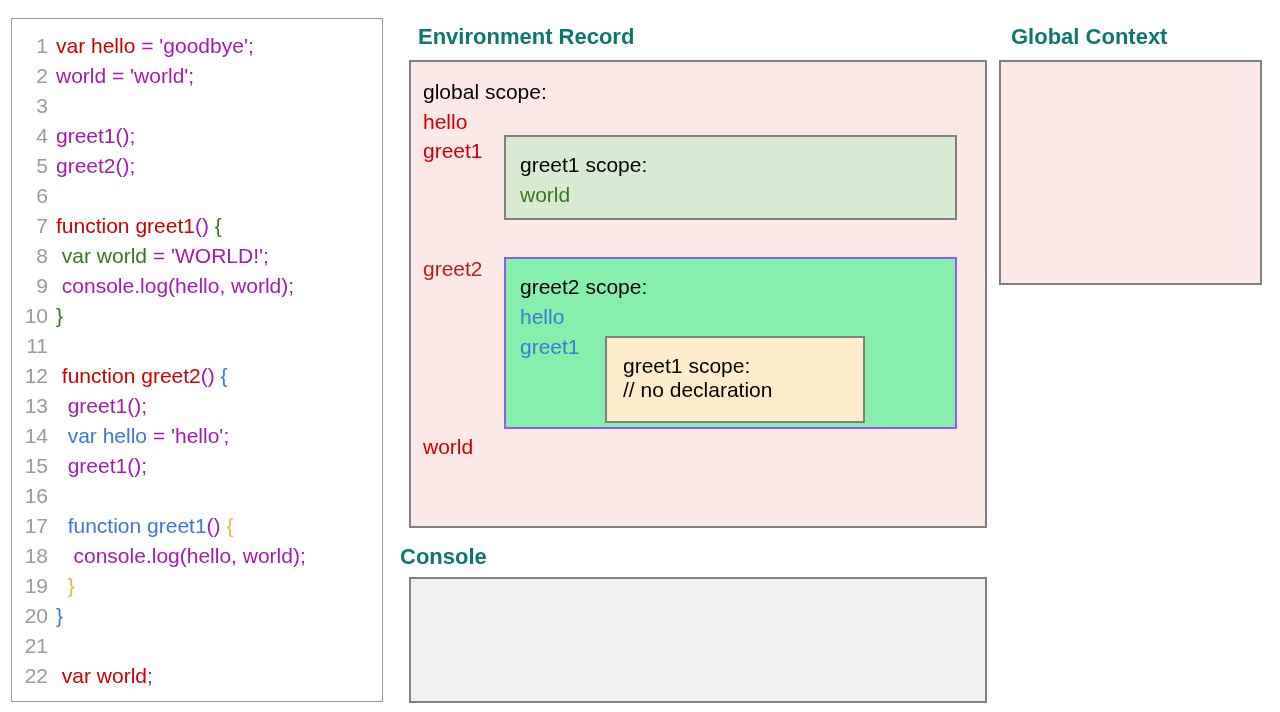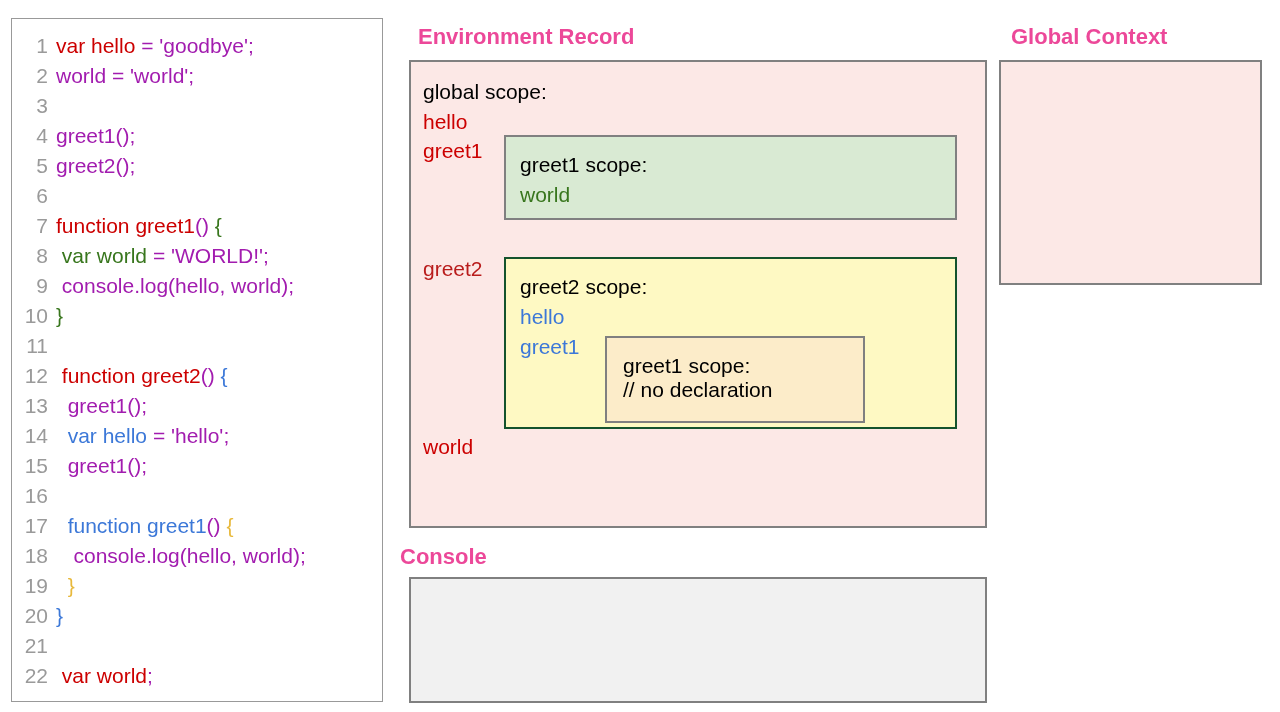--- a/index.html
+++ b/index.html
@@ -58,21 +58,21 @@
   .tok-green { color: #38761d; }
   .tok-blue  { color: #3c78d8; }
   .tok-orange{ color: #e8b93c; }
   .tok-plain { color: #a21caf; }
 
   
   .section-title {
     position: absolute;
     font-size: 22px;
     font-weight: bold;
-    color: #ec4899;
+    color: #0f766e;
     white-space: nowrap;
   }
   #env-title       { left: 418px; top: 24px; }
   #global-title    { left: 1011px; top: 24px; }
   #console-title   { left: 400px; top: 544px; }
 
   
   #env-box {
     position: absolute;
     left: 409px;
@@ -105,22 +105,22 @@
     border: 2px solid #808080;
     background: #d9ead3;
   }
   #greet2-box {
     position: absolute;
     left: 93px;
     top: 195px;
     width: 453px;
     height: 172px;
     box-sizing: border-box;
-    border: 2px solid #14532d;
-    background: #fef9c3;
+    border: 2px solid #8b5cf6;
+    background: #86efac;
   }
   #greet1-inner-box {
     position: absolute;
     left: 99px;
     top: 77px;
     width: 260px;
     height: 87px;
     box-sizing: border-box;
     border: 2px solid #808080;
     background: #fcecc9;

